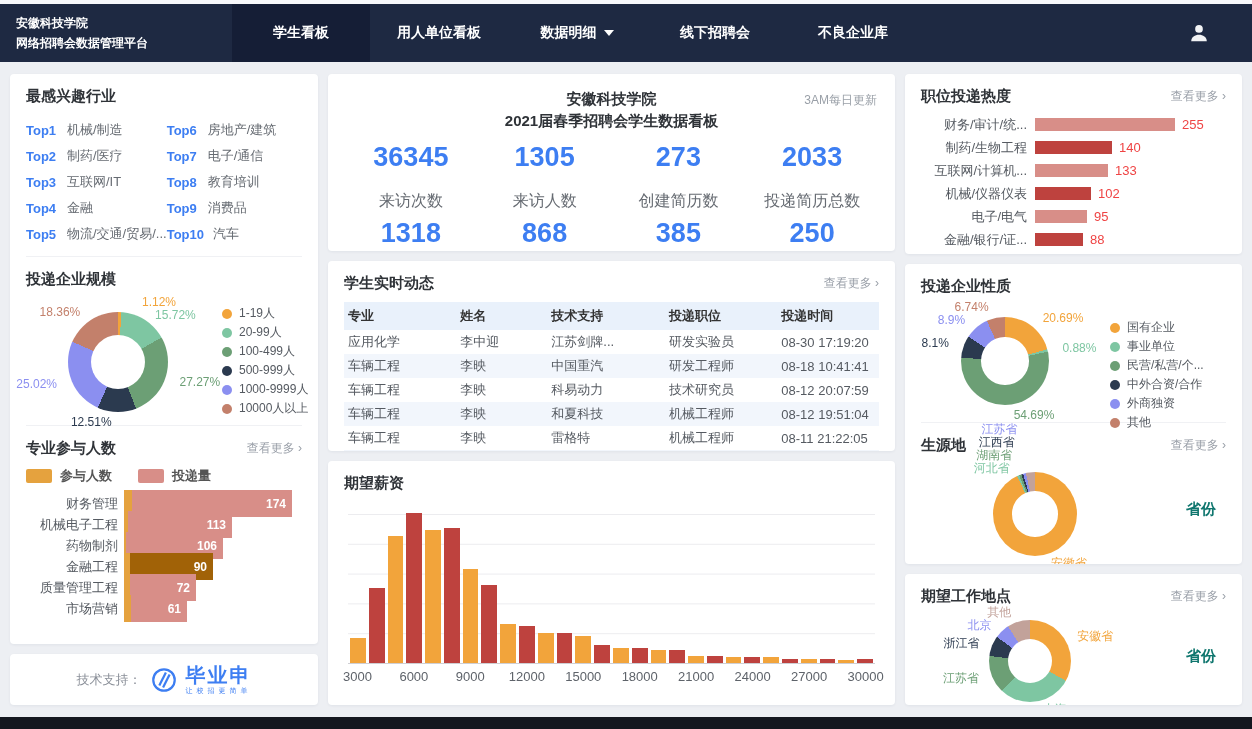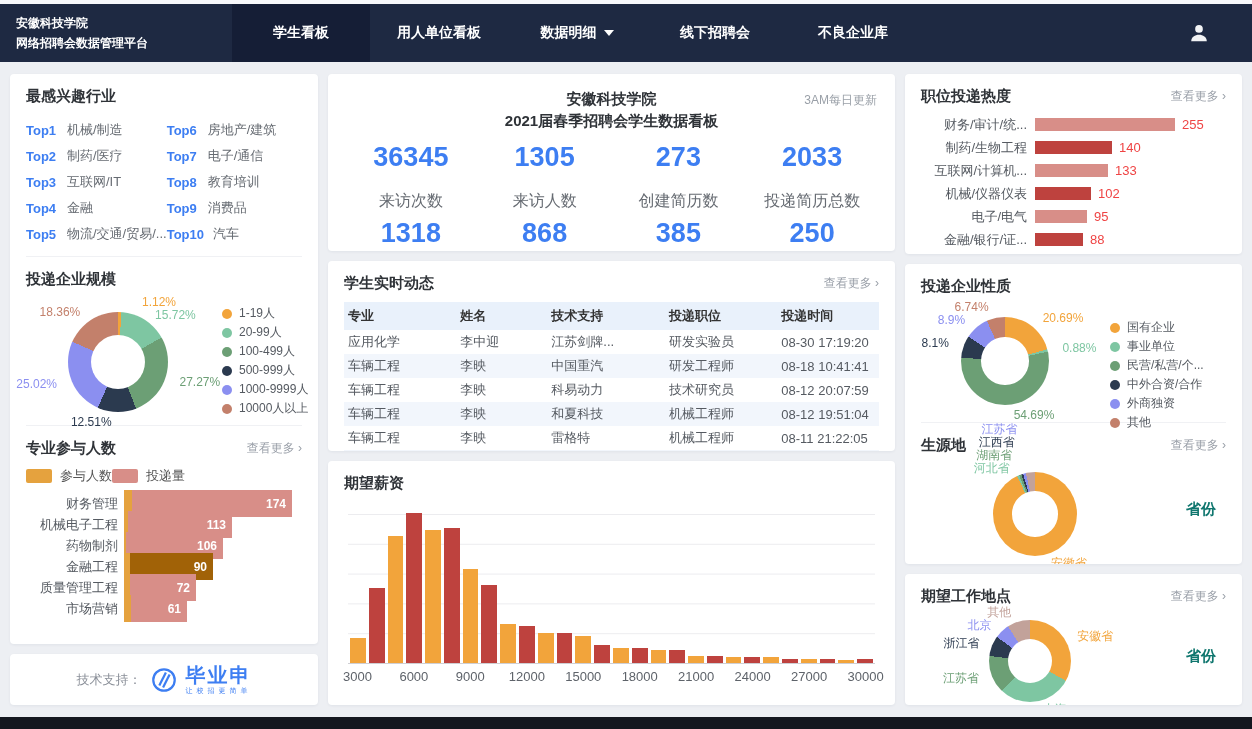--- a/index.html
+++ b/index.html
@@ -40,21 +40,21 @@
   .hole { position: absolute; inset: 23%; border-radius: 50%; background: #fff; }
   .dlabel { position: absolute; font-size: 12px; white-space: nowrap; transform: translate(5px,-50%); }
   .dlabel.l { transform: translate(calc(-100% - 5px),-50%); }
   .lg-item { display: flex; align-items: center; height: 19px; }
   .lg-dot { width: 10px; height: 10px; border-radius: 50%; margin-right: 7px; flex: none; }
   .lg-txt { font-size: 12px; color: #555A61; white-space: nowrap; }
   .sec-size { height: 168px; } .sec-size .donut-area { height: 134px; }
   .legend-abs { position: absolute; }
   
   .sec-majors { height: 220px; }
-  .m-legend { display: flex; padding: 2px 16px 8px; }
+  .m-legend { display: flex; gap: 26px; padding: 2px 16px 8px; font-weight: bold; }
   .m-lg { display: flex; align-items: center; font-size: 13px; color: #555; }
   .m-lg .swatch { width: 26px; height: 14px; border-radius: 2px; margin-right: 8px; }
   .m-row { display: flex; align-items: center; height: 21px; padding: 0 16px; }
   .m-label { width: 92px; text-align: right; font-size: 13px; color: #555A61; margin-right: 6px; white-space: nowrap; }
   .m-bars { display: flex; height: 27px; }
   .m-part { height: 100%; }
   .m-del { height: 100%; display: flex; align-items: center; justify-content: flex-end;
            color: #fff; font-size: 12px; font-weight: bold; padding-right: 6px; }
   
   .support { height: 51px; display: flex; align-items: center; justify-content: center; gap: 8px; }

